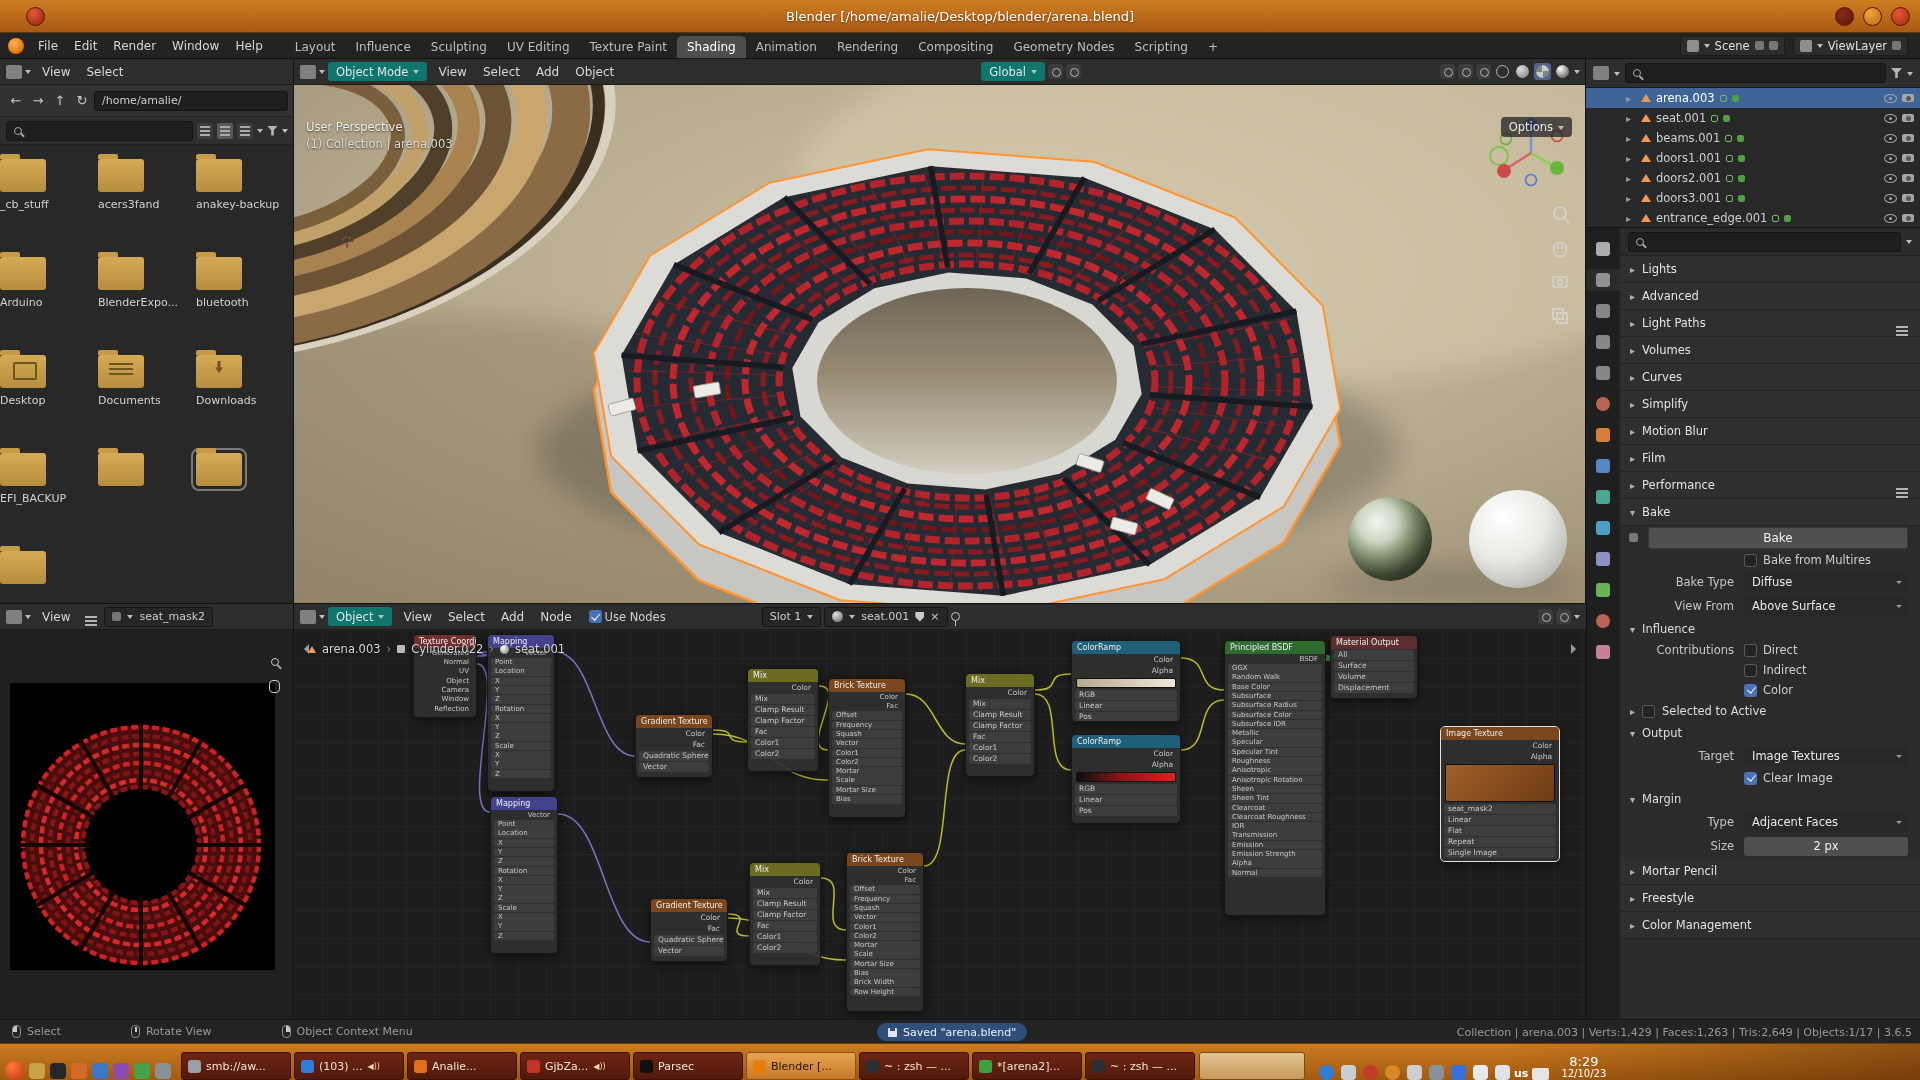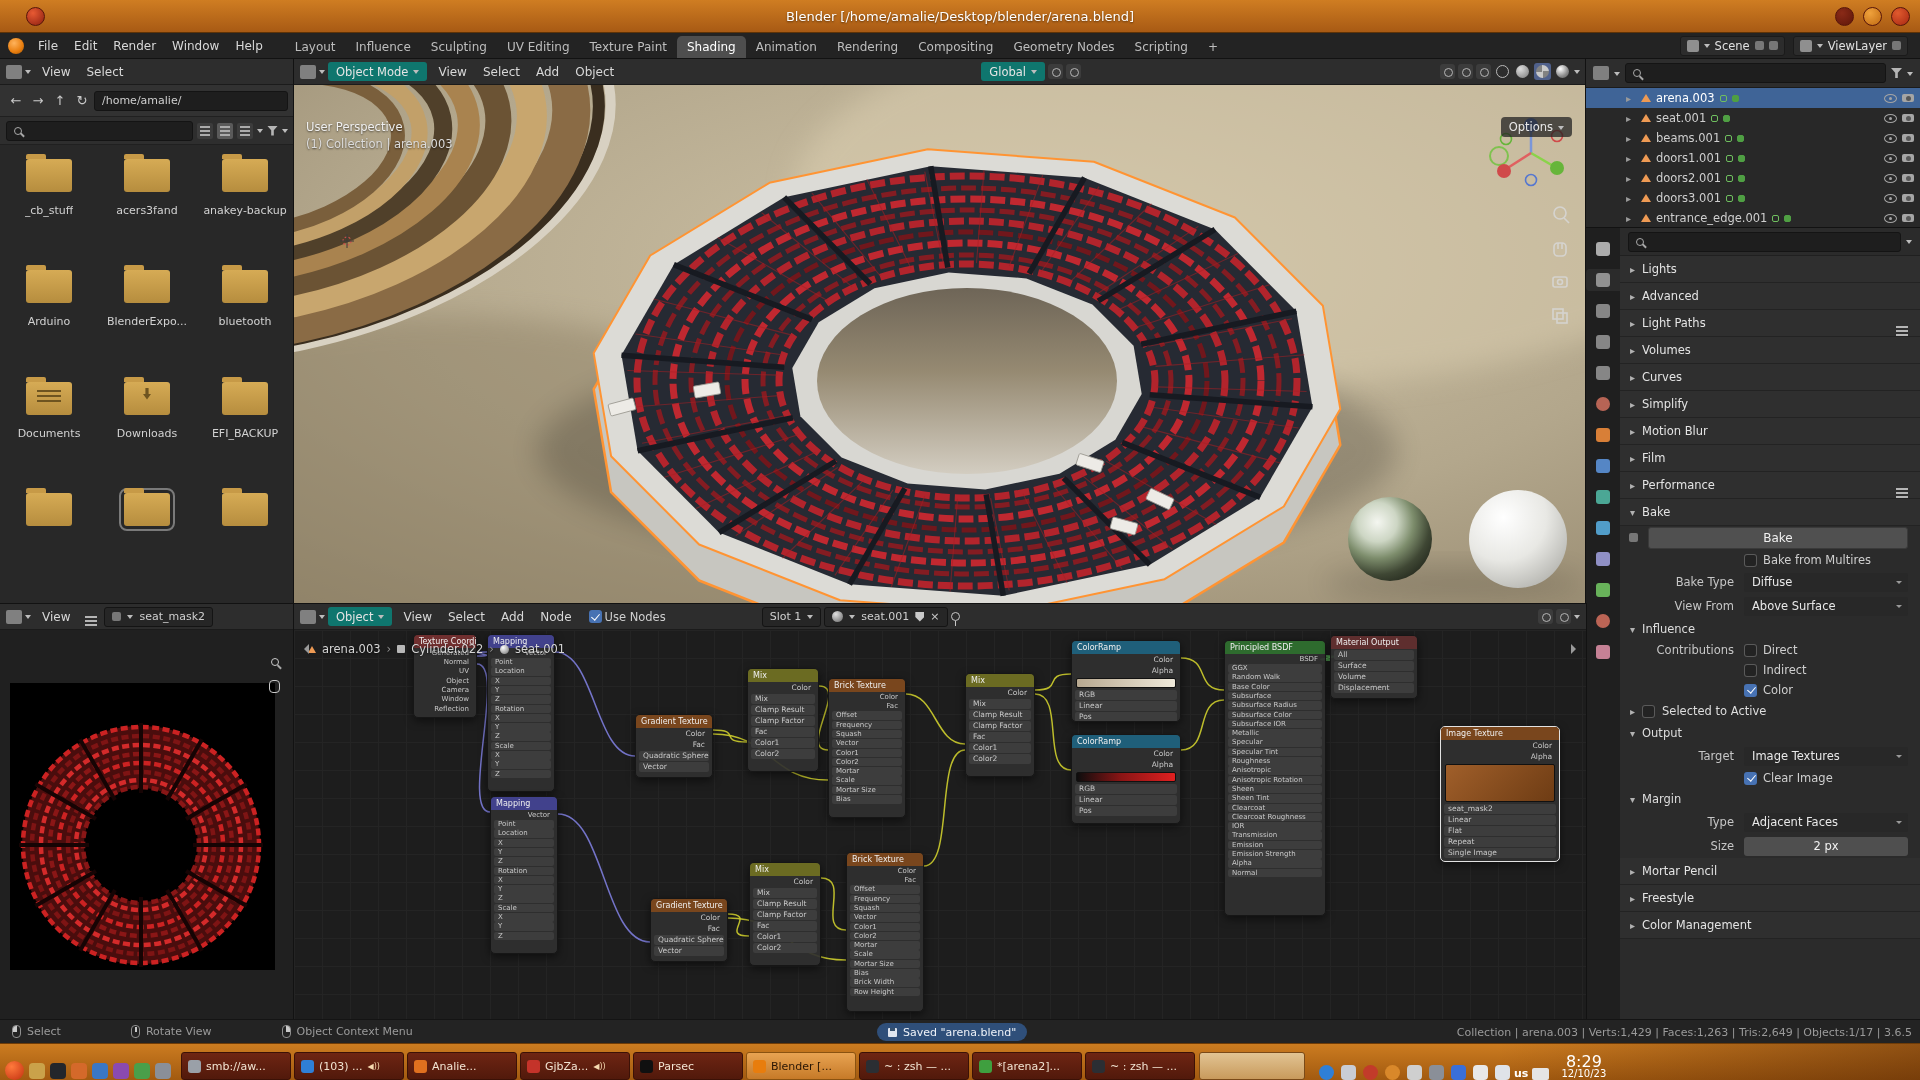--- a/index.html
+++ b/index.html
@@ -45,21 +45,21 @@
 .dark{background:#1e1e1e;border:1px solid #141414;border-radius:3px;height:20px;display:flex;align-items:center;gap:6px;padding:0 7px;font-size:11px;color:#cfcfcf}
 
 #filebrowser{left:0;top:59px;width:294px;height:545px;background:#2b2b2b}
 .fbtool{height:32px;display:flex;align-items:center;gap:2px;padding:0 6px;background:#323232;border-bottom:1px solid #202020}
 .navb{width:20px;height:20px;display:flex;align-items:center;justify-content:center;color:#c9c9c9;font-size:13px;border-radius:3px}
 .fbsearch{height:28px;display:flex;align-items:center;gap:4px;padding:0 6px;background:#2e2e2e;border-bottom:1px solid #202020}
 .dispb{width:16px;height:16px;background:#3c3c3c;border-radius:2px;position:relative}
 .dispb.on{background:#5a5a5a}
 .dispb::after{content:"";position:absolute;left:3px;top:3px;right:3px;bottom:3px;background:linear-gradient(#aaa 2px,transparent 2px);background-size:100% 4px}
 #fb-grid{display:grid;grid-template-columns:repeat(3,1fr);padding-top:14px;height:459px;overflow:hidden;background:#282828}
-.fcell{height:98px;display:flex;flex-direction:column;align-items:center;gap:12px}
+.fcell{height:98px;display:flex;flex-direction:column;gap:6px}
 .fcell.fsel .folder{outline:2px solid #7a7a7a;outline-offset:3px}
 .folder{width:46px;height:33px;background:linear-gradient(180deg,#d6ab55,#b68d3e);border-radius:3px;position:relative;flex:none}
 .folder::before{content:"";position:absolute;top:-5px;left:0;width:20px;height:5px;background:#c79a47;border-radius:2px 2px 0 0}
 .folder.k-doc::after{content:"";position:absolute;left:11px;top:8px;width:24px;height:2px;background:#6e5420;box-shadow:0 5px 0 #6e5420,0 10px 0 #6e5420}
 .folder.k-down::after{content:"";position:absolute;left:19px;top:6px;width:8px;height:12px;background:#6e5420;clip-path:polygon(30% 0,70% 0,70% 55%,100% 55%,50% 100%,0 55%,30% 55%)}
 .folder.k-desktop::after{content:"";position:absolute;left:13px;top:7px;width:20px;height:14px;border:2px solid #6e5420;border-radius:2px}
 .flabel{font-size:11px;color:#d2d2d2;max-width:90px;white-space:nowrap;overflow:hidden;text-overflow:ellipsis}
 
 #viewport{left:294px;top:59px;width:1292px;height:545px;background:#8a7f68}
 #vp-canvas{position:absolute;left:0;top:26px;width:1292px;height:519px}
@@ -169,21 +169,21 @@
 .task.active .tlab{color:#2a1604}
 .tico{width:13px;height:13px;border-radius:3px;flex:none}
 .tlab{font-size:11px;color:#f2e4d2;white-space:nowrap;overflow:hidden;text-overflow:ellipsis}
 .tsnd{font-size:8px;color:#f5d9b0;flex:none}
 .blank-task{width:106px;height:28px;background:linear-gradient(180deg,#e2c493,#c89a5c);border:1px solid #7a4a18;border-radius:3px;flex:none}
 #tb-tray{display:flex;align-items:center;gap:7px;margin-left:10px}
 .tray{width:15px;height:15px;border-radius:4px}
 .kbd{width:17px;height:12px;background:#e5e5e5;border-radius:2px}
 .uslab{color:#fff;font-size:11px;font-weight:bold}
 #clock{margin-left:8px;text-align:center;color:#fff;line-height:12px;flex:none}
-#clock .t{font-size:16px}
+#clock .t{font-size:13px}
 #clock .d{font-size:10px}
 .tail{flex:1}
 </style>
 </head>
 <body>
 
 <div id="app">
 
   <div id="titlebar">
     <span class="winbtn wb-menu"></span>
@@ -279,20 +279,24 @@
           <div class="folder"></div>
           <div class="flabel">Arduino</div>
         </div>
         <div class="fcell">
           <div class="folder"></div>
           <div class="flabel">BlenderExpo...</div>
         </div>
         <div class="fcell">
           <div class="folder"></div>
           <div class="flabel">bluetooth</div>
+        </div>
+        <div class="fcell">
+          <div class="folder k-desktop"></div>
+          <div class="flabel">Desktop</div>
         </div>
         <div class="fcell">
           <div class="folder k-doc"></div>
           <div class="flabel">Documents</div>
         </div>
         <div class="fcell">
           <div class="folder k-down"></div>
           <div class="flabel">Downloads</div>
         </div>
         <div class="fcell">

